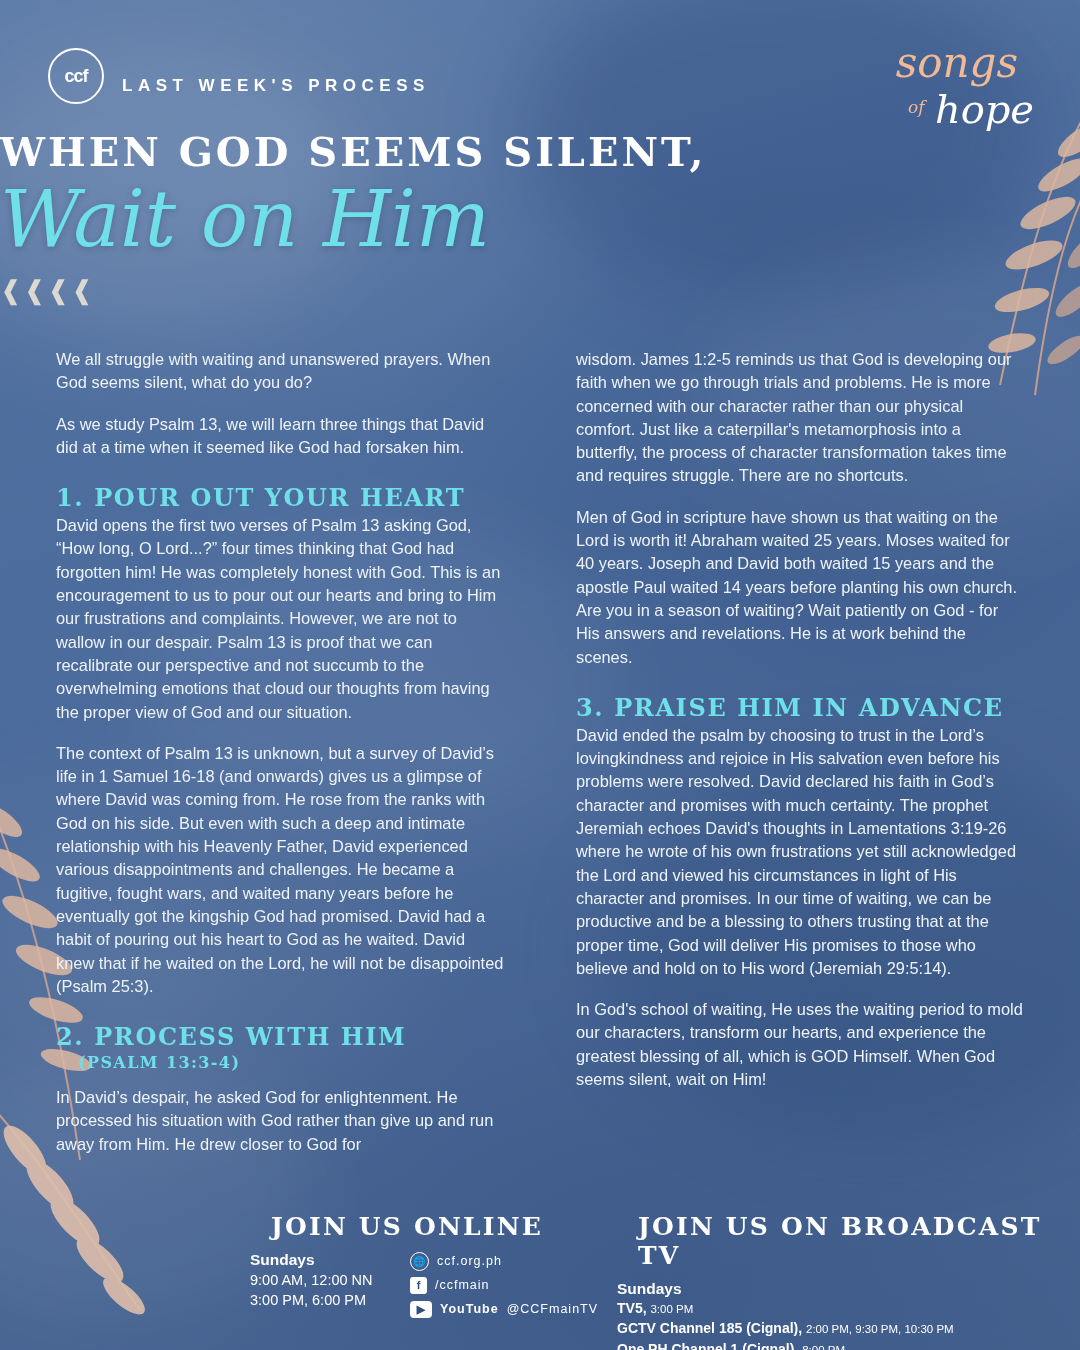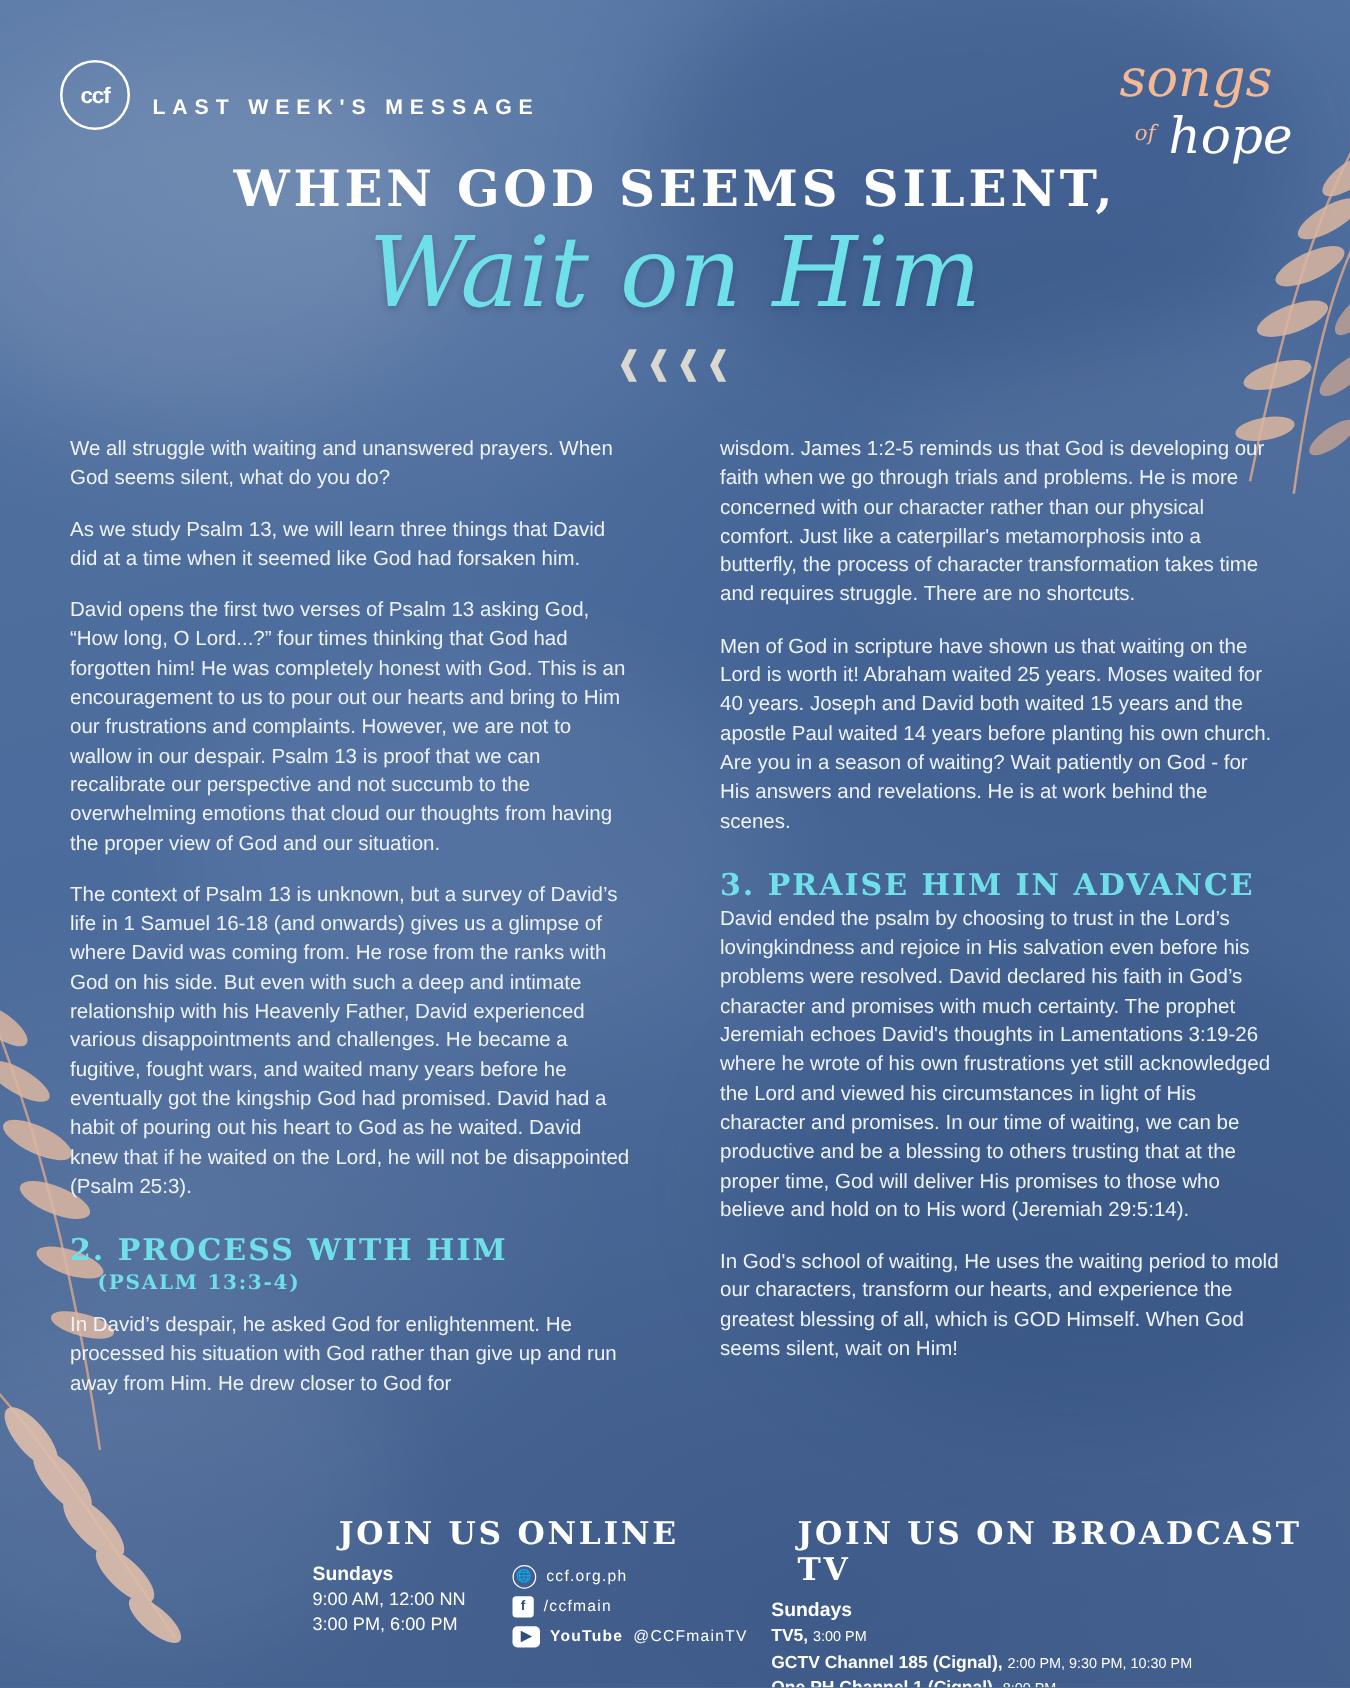--- a/index.html
+++ b/index.html
@@ -47,21 +47,21 @@
   .soh-of{
     font-family:"DejaVu Serif",serif;font-style:italic;font-size:17px;color:#f3b894;
     display:inline-block;margin-right:6px;position:relative;top:-6px;
   }
   .soh-hope{
     font-family:"DejaVu Serif",serif;font-style:italic;font-size:40px;color:#ffffff;
     position:relative;top:4px;
   }
 
   
-  .title-wrap{position:absolute;left:0;top:128px;width:1080px;text-align:center;}
+  .title-wrap{position:absolute;left:0;top:128px;width:1080px;text-align:left;}
   .title-line1{
     font-family:"DejaVu Serif",serif;font-weight:bold;color:#ffffff;
     font-size:40px;letter-spacing:3px;
   }
   .title-line2{
     font-family:"DejaVu Serif",serif;font-style:italic;color:#6fe0e8;
     font-size:78px;line-height:1.05;margin-top:4px;
     text-shadow:0 2px 6px rgba(20,40,70,0.25);
   }
   .leaf-divider{
@@ -178,38 +178,39 @@
         <ellipse cx="110" cy="180" rx="30" ry="12" transform="rotate(43 110 180)"></ellipse>
         <ellipse cx="134" cy="216" rx="26" ry="10" transform="rotate(40 134 216)"></ellipse>
       </g>
     </svg>
   </div>
 
   <div class="header">
     <div class="ccf-logo">
       <span>ccf</span>
     </div>
-    <div class="lastweek">LAST WEEK'S MESSAGE</div>
+    <div class="lastweek">LAST WEEK'S PROCESS</div>
     <div class="songs-of-hope">
       <span class="soh-songs">songs</span>
       <span class="soh-of">of</span>
       <span class="soh-hope">hope</span>
     </div>
   </div>
 
   <div class="title-wrap">
     <div class="title-line1">WHEN GOD SEEMS SILENT,</div>
     <div class="title-line2">Wait on Him</div>
     <div class="leaf-divider">❰❰❰❰</div>
   </div>
 
   <div class="columns">
     <div class="col col-left" id="col-left">
         <p class="body">We all struggle with waiting and unanswered prayers. When God seems silent, what do you do?</p>
         <p class="body">As we study Psalm 13, we will learn three things that David did at a time when it seemed like God had forsaken him.</p>
+        <h2 class="sec">1.  POUR OUT YOUR HEART</h2>
         <p class="body">David opens the first two verses of Psalm 13 asking God, “How long, O Lord...?” four times thinking that God had forgotten him! He was completely honest with God. This is an encouragement to us to pour out our hearts and bring to Him our frustrations and complaints. However, we are not to wallow in our despair. Psalm 13 is proof that we can recalibrate our perspective and not succumb to the overwhelming emotions that cloud our thoughts from having the proper view of God and our situation.</p>
         <p class="body">The context of Psalm 13 is unknown, but a survey of David’s life in 1 Samuel 16-18 (and onwards) gives us a glimpse of where David was coming from. He rose from the ranks with God on his side. But even with such a deep and intimate relationship with his Heavenly Father, David experienced various disappointments and challenges. He became a fugitive, fought wars, and waited many years before he eventually got the kingship God had promised. David had a habit of pouring out his heart to God as he waited. David knew that if he waited on the Lord, he will not be disappointed (Psalm 25:3).</p>
         <h2 class="sec">2.  PROCESS WITH HIM</h2>
         <h3 class="ref">(PSALM 13:3-4)</h3>
         <p class="body">In David’s despair, he asked God for enlightenment. He processed his situation with God rather than give up and run away from Him. He drew closer to God for</p>
       </div>
     <div class="col col-right" id="col-right">
         <p class="body">wisdom. James 1:2-5 reminds us that God is developing our faith when we go through trials and problems. He is more concerned with our character rather than our physical comfort. Just like a caterpillar's metamorphosis into a butterfly, the process of character transformation takes time and requires struggle. There are no shortcuts.</p>
         <p class="body">Men of God in scripture have shown us that waiting on the Lord is worth it! Abraham waited 25 years. Moses waited for 40 years. Joseph and David both waited 15 years and the apostle Paul waited 14 years before planting his own church. Are you in a season of waiting? Wait patiently on God - for His answers and revelations. He is at work behind the scenes.</p>
         <h2 class="sec">3.  PRAISE HIM IN ADVANCE</h2>

